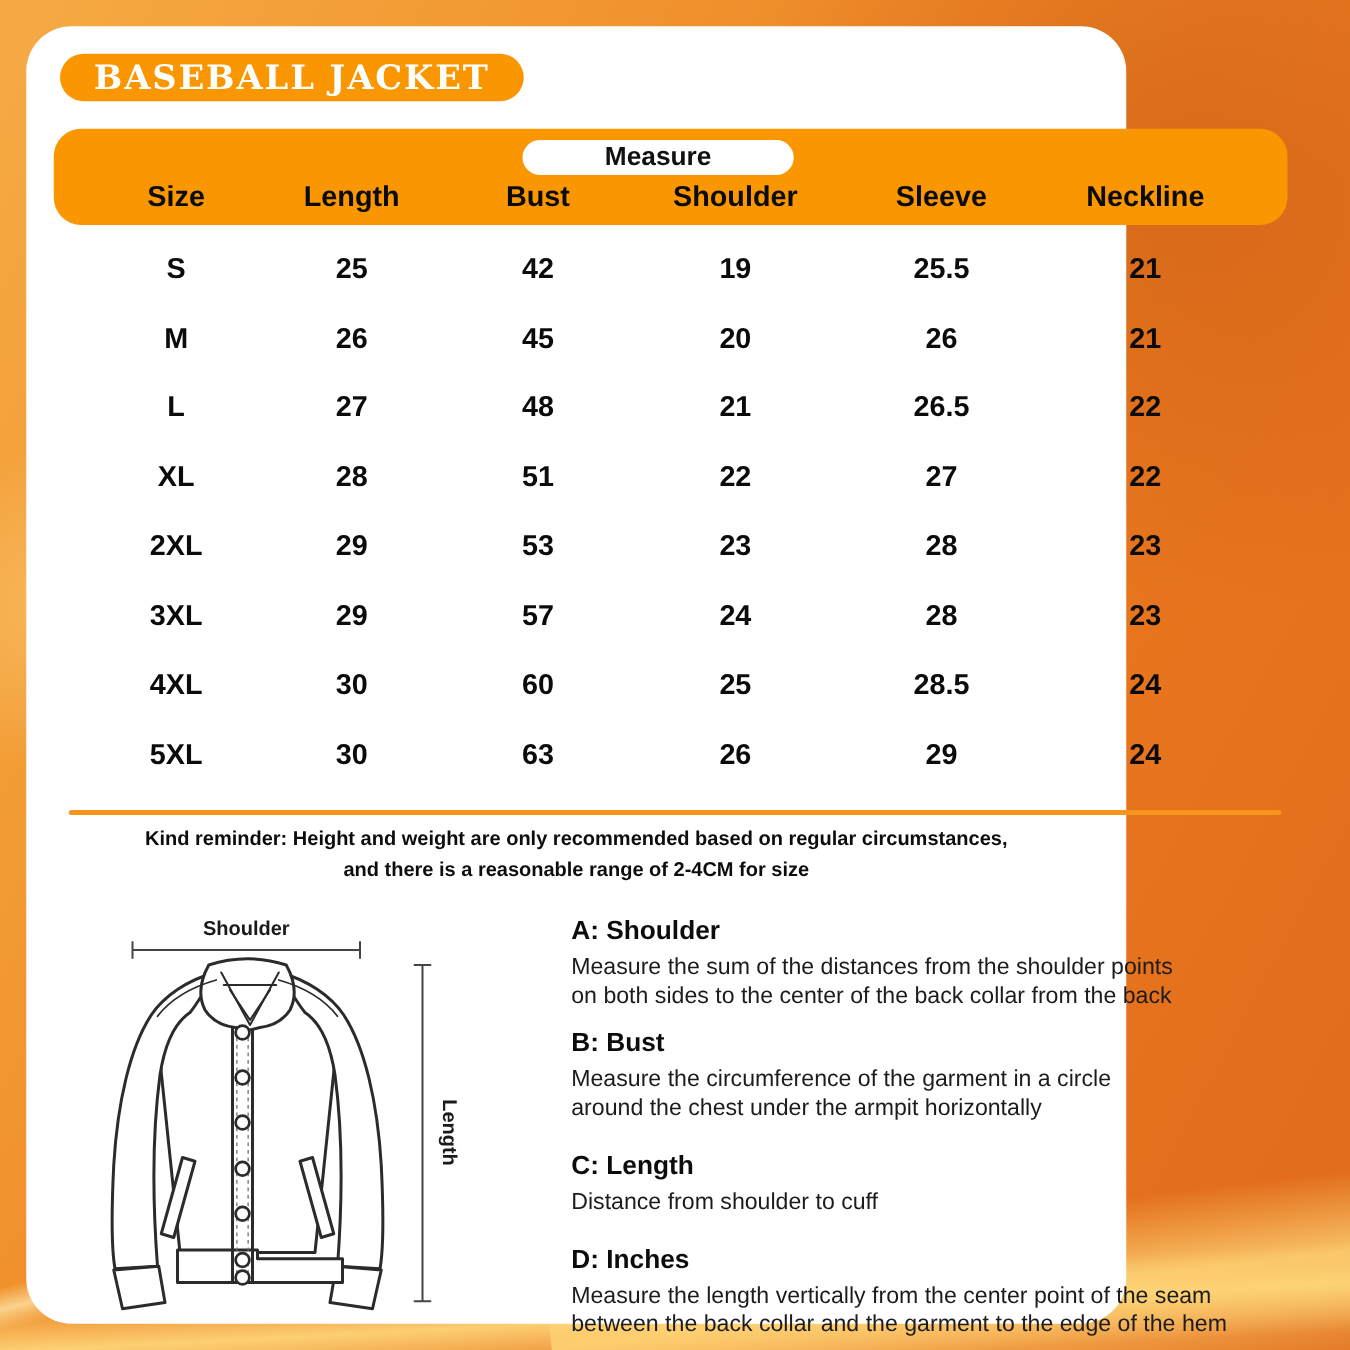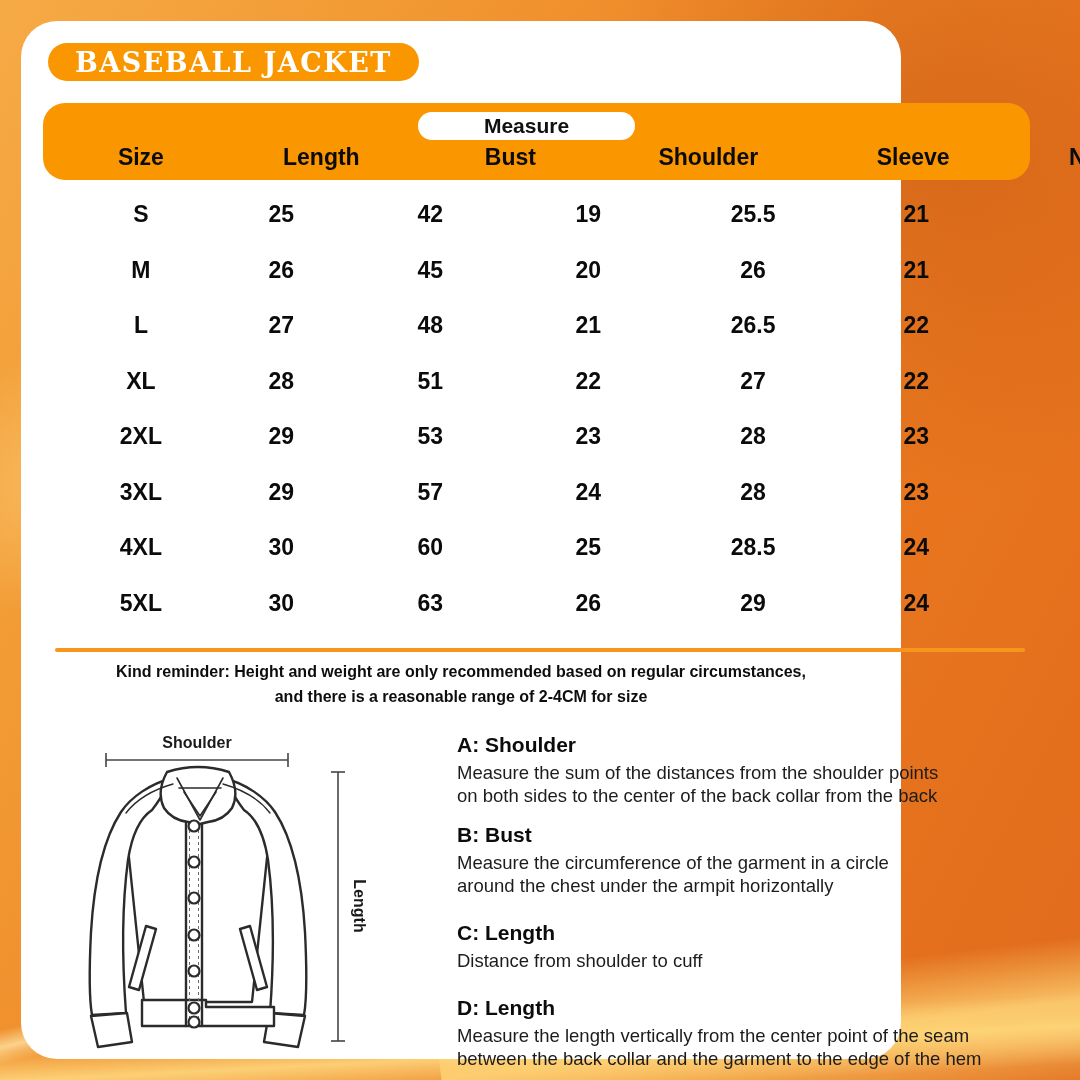--- a/index.html
+++ b/index.html
@@ -42,21 +42,21 @@
   .table-band{
     position:absolute;left:22px;top:82px;width:987px;height:77px;
     background:#fa9600;border-radius:22px;
   }
   .unit-pill{
     position:absolute;left:375px;top:9px;width:217px;height:28px;border-radius:14px;
     background:#ffffff;display:flex;align-items:center;justify-content:center;
     font-size:21px;font-weight:bold;color:#111;
   }
   .cols{display:grid;grid-template-columns:16.8% 14.7% 15.5% 16.5% 16.9% 19.6%;}
-  .head-row{position:absolute;left:0;bottom:7px;width:100%;height:32px;align-items:center;gap:40px;}
+  .head-row{position:absolute;left:0;bottom:7px;width:100%;height:32px;align-items:center;}
   .head-cell{text-align:center;font-size:23px;font-weight:bold;color:#0b0b0b;}
   .cols > :first-child{padding-left:30px;}
   .cols > :last-child{padding-right:34px;}
 
   
   .table-body{position:absolute;left:22px;top:166px;width:987px;}
   .size-row{height:55.5px;align-items:center;}
   .cell{text-align:center;font-size:23px;font-weight:bold;color:#0b0b0b;}
 
   .divider{position:absolute;left:34px;top:627px;width:970px;height:4px;background:#f8951d;border-radius:2px;}
@@ -239,19 +239,19 @@
     <div class="guide-item gap-lg">
       <div class="guide-title">B: Bust</div>
       <span class="guide-line">Measure the circumference of the garment in a circle</span>
       <span class="guide-line">around the chest under the armpit horizontally</span>
     </div>
     <div class="guide-item gap-lg">
       <div class="guide-title">C: Length</div>
       <span class="guide-line">Distance from shoulder to cuff</span>
     </div>
     <div class="guide-item">
-      <div class="guide-title">D: Length</div>
+      <div class="guide-title">D: Inches</div>
       <span class="guide-line">Measure the length vertically from the center point of the seam</span>
       <span class="guide-line">between the back collar and the garment to the edge of the hem</span>
     </div>
   </div>
 
 </div>
 
 </body></html>

